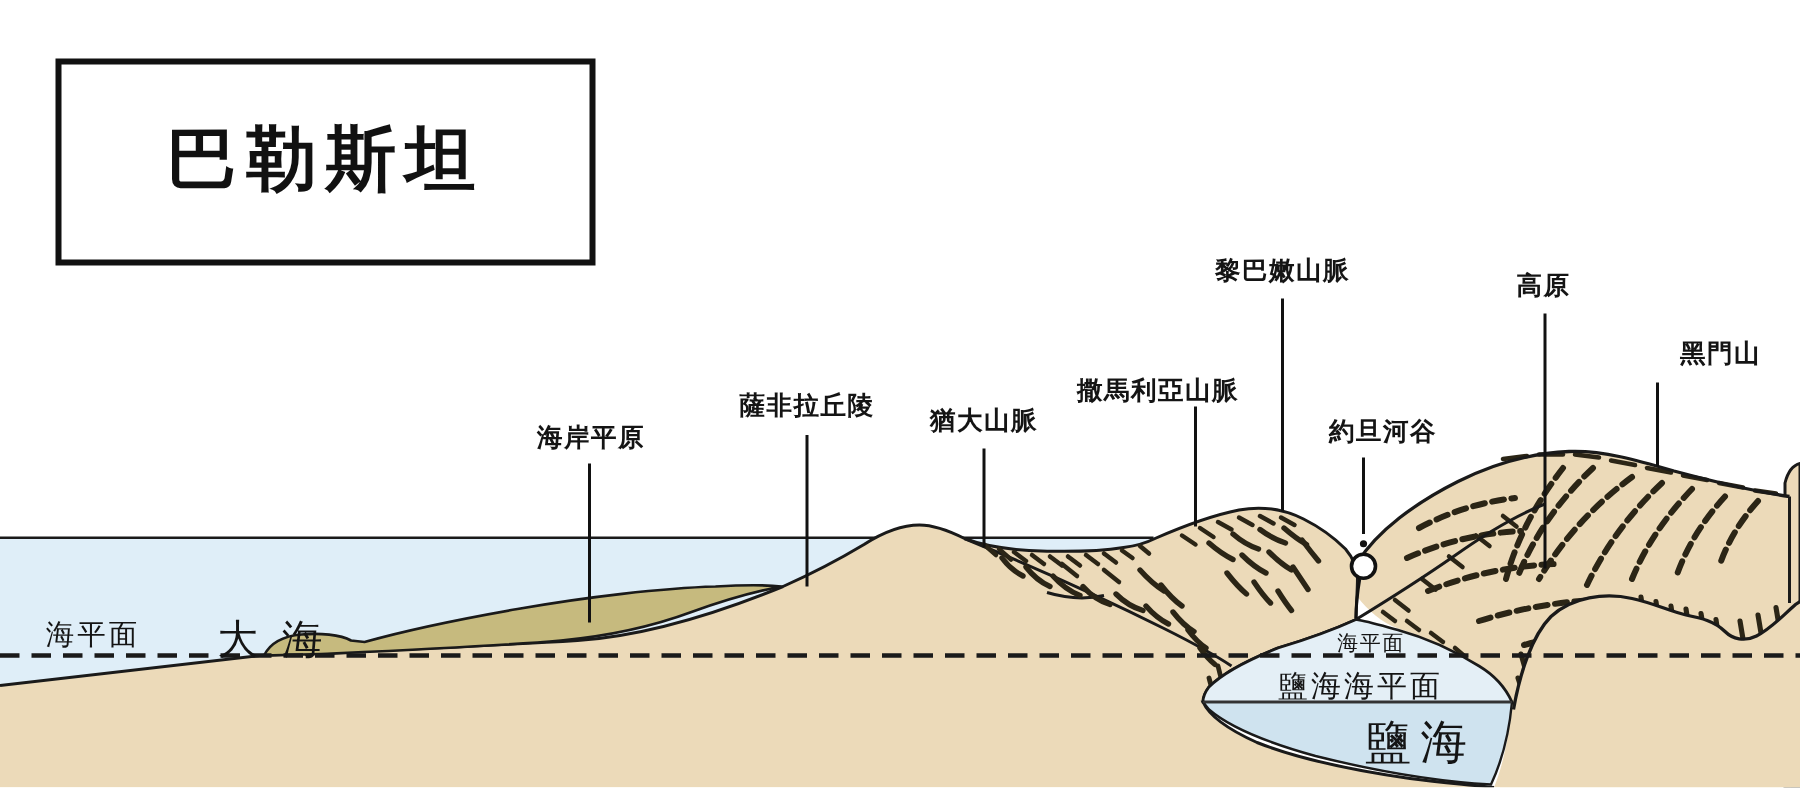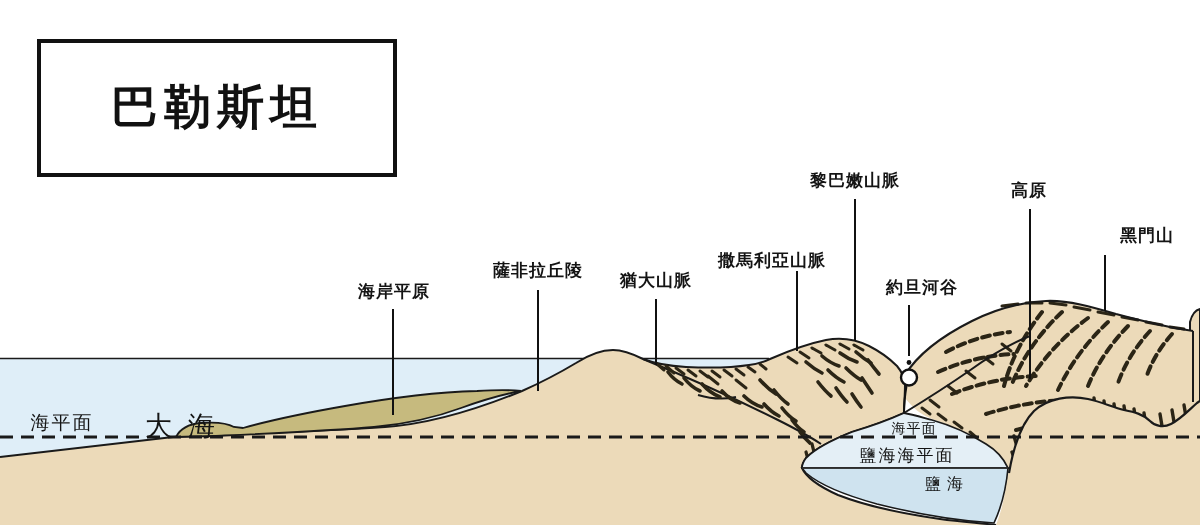--- a/index.html
+++ b/index.html
@@ -20,22 +20,22 @@
   #lbl-shephelah{left:538px;top:259px;}
   #lbl-judea    {left:656px;top:269px;}
   #lbl-samaria  {left:772px;top:249px;}
   #lbl-lebanon  {left:855px;top:169px;}
   #lbl-jordan   {left:922px;top:276px;}
   #lbl-plateau  {left:1029px;top:179px;text-align:center;}
   #lbl-hermon   {left:1101px;top:224px;margin-left:46px;}
   #lbl-sea      {left:188px;top:368px;font-size:27px;letter-spacing:16px;margin-top:40px;}
   #lbl-sealevel {left:62px;top:410px;font-size:19px;letter-spacing:2px;}
   #lbl-sealevel-small{left:914px;top:420px;font-size:14px;letter-spacing:1px;}
-  #lbl-saltsealevel{left:907px;top:444px;font-size:17px;letter-spacing:2px;}
-  #lbl-saltsea  {left:947px;top:474px;font-size:16px;letter-spacing:6px;}
+  #lbl-saltsealevel{left:907px;top:444px;font-size:20px;letter-spacing:2px;}
+  #lbl-saltsea  {left:947px;top:474px;font-size:31px;letter-spacing:6px;}
 </style>
 </head>
 <body>
 
 <div id="stage">
 
 <svg id="terrain-svg" width="1200" height="525" viewBox="0 0 1200 525" xmlns="http://www.w3.org/2000/svg">
 
   <path d="M0,358 L770,358 L770,470 L0,470 Z" style="fill:var(--sea-blue,#dfeef8)"></path>
   <line x1="0" y1="358.5" x2="769" y2="358.5" stroke="#1a1a1a" stroke-width="1.7"></line>

